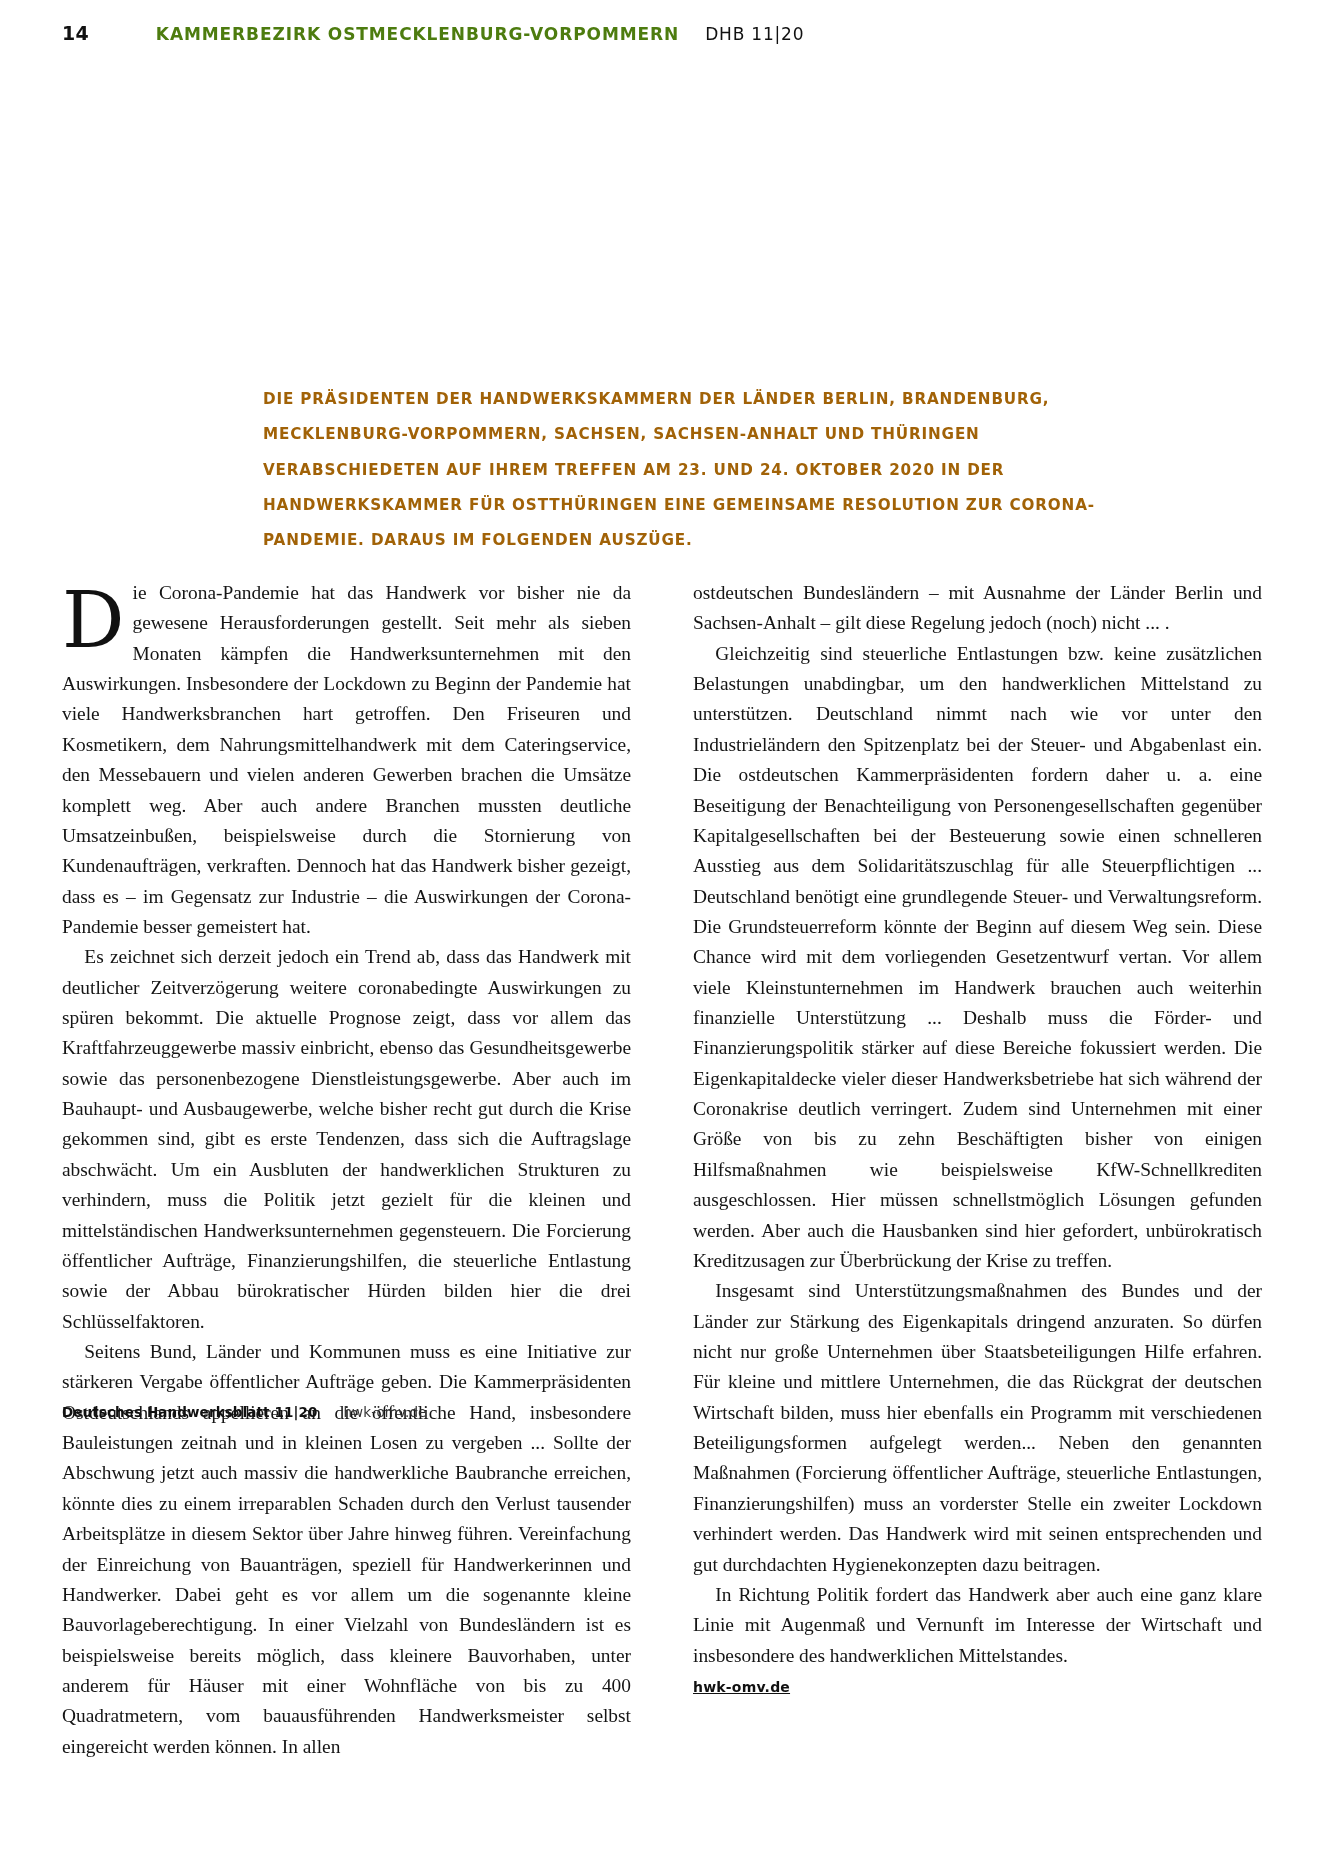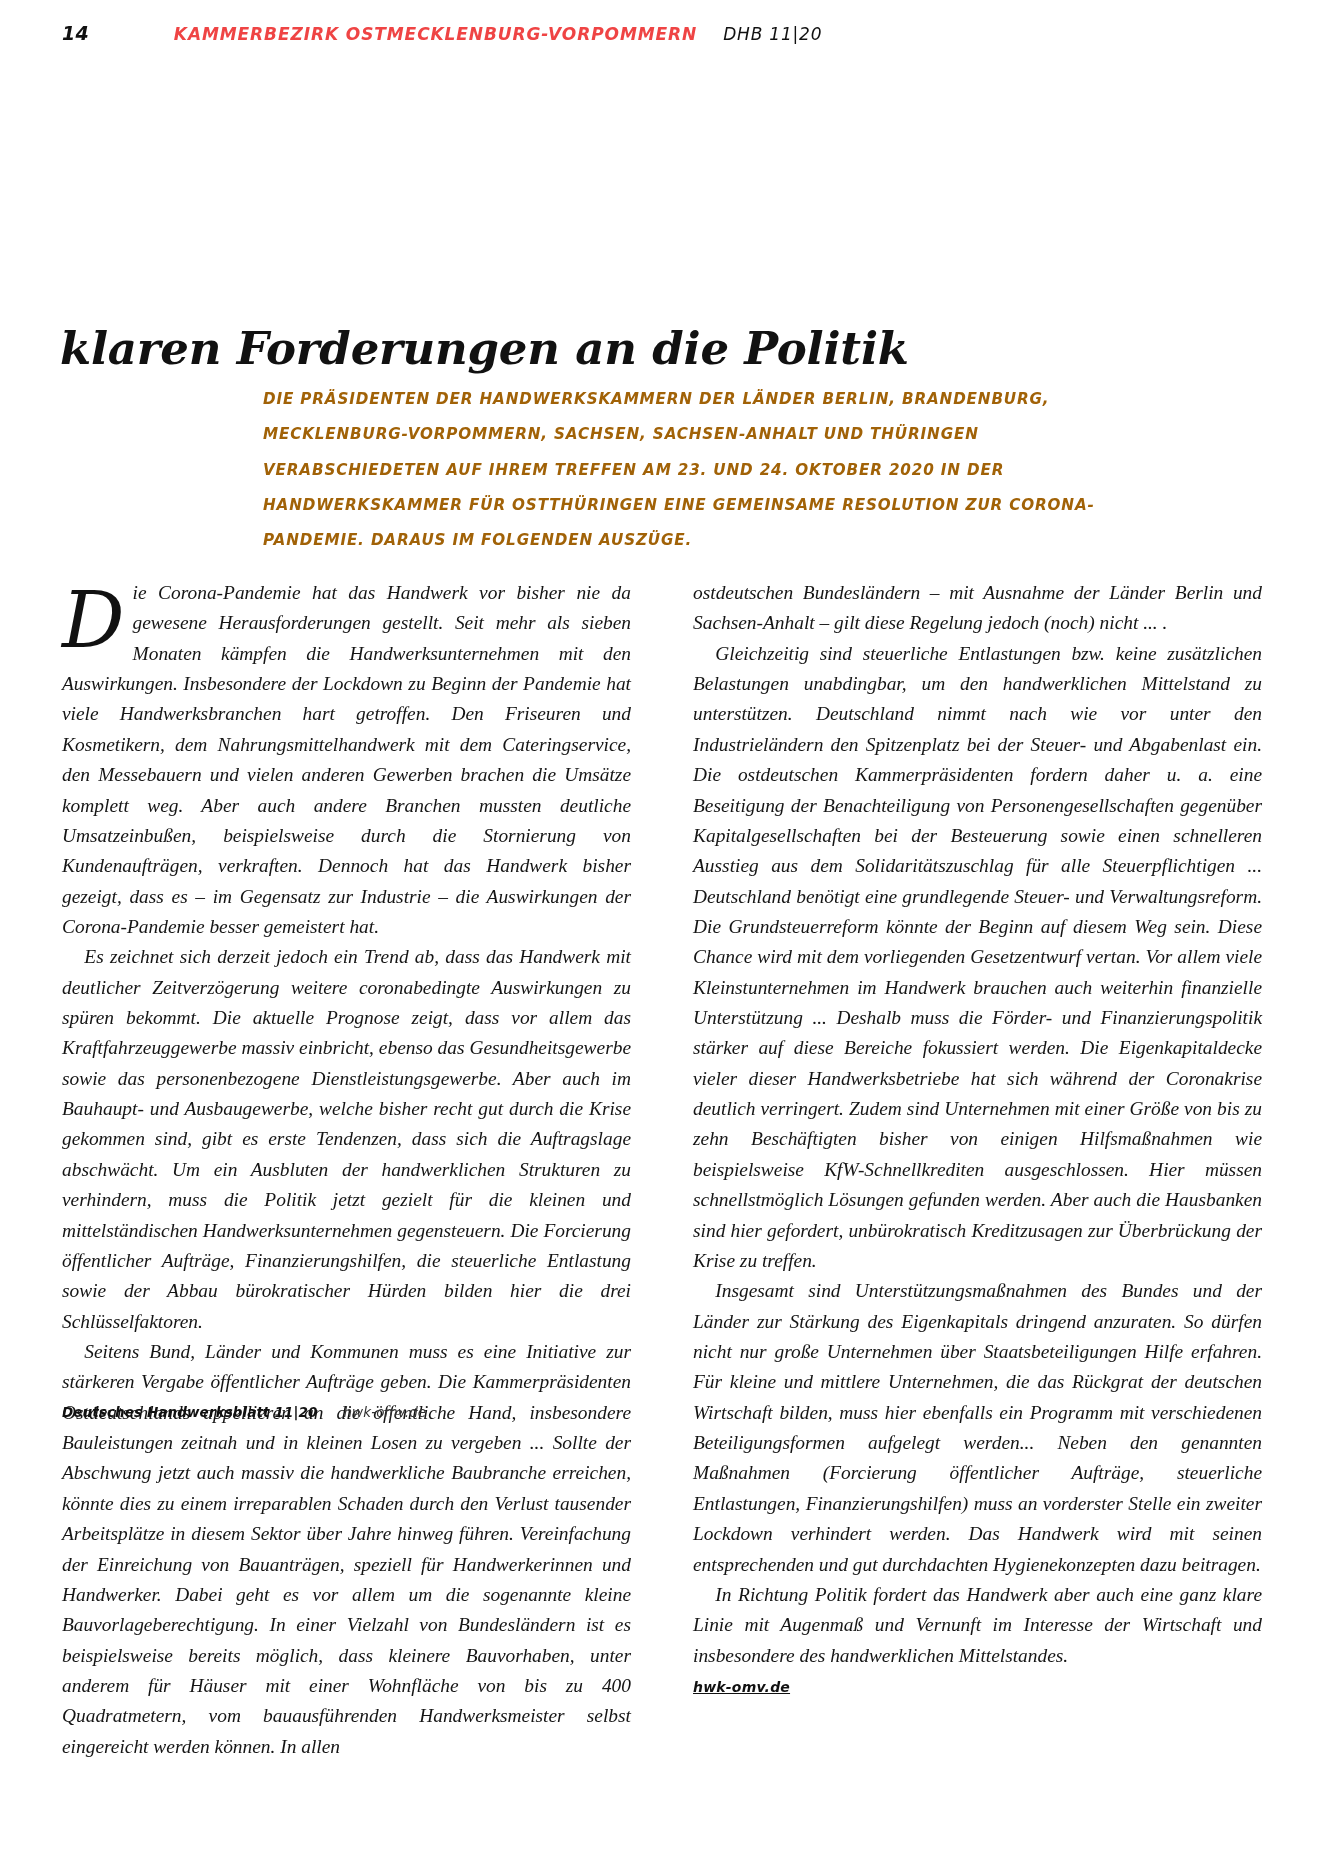--- a/index.html
+++ b/index.html
@@ -16,45 +16,44 @@
     color: #151515;
     overflow: hidden;
   }
   .page {
     position: absolute;
     left: 0; top: 0;
     width: 1326px;
     height: 1448px;
     box-sizing: border-box;
     padding: 0;
-    font-style: italic;
   }
 
   
   .running-head {
     position: absolute;
     left: 62px;
     top: 22px;
     width: 1200px;
     display: flex;
     align-items: baseline;
     font-family: "DejaVu Sans", sans-serif;
   }
   .rh-pagenum {
     font-weight: 700;
     font-size: 19px;
     letter-spacing: 0.2px;
     color: #111;
   }
   .rh-chamber {
-    margin-left: 85px;
+    margin-left: 67px;
     font-weight: 700;
     font-size: 17px;
     letter-spacing: 0.9px;
-    color: #ef4444;
+    color: #4d7c0f;
   }
   .rh-issue {
     margin-left: 26px;
     font-weight: 400;
     font-size: 17px;
     letter-spacing: 0.8px;
     color: #111;
   }
 
   
@@ -163,21 +162,20 @@
 <div class="page">
 
   <div class="running-head">
     <span class="rh-pagenum">14</span>
     <span class="rh-chamber">KAMMERBEZIRK OSTMECKLENBURG-VORPOMMERN</span>
     <span class="rh-issue">DHB 11|20</span>
   </div>
 
   <h1 class="headline">
     <br>
-    <span>klaren Forderungen an die Politik</span>
   </h1>
 
   <div class="standfirst">DIE PRÄSIDENTEN DER HANDWERKSKAMMERN DER LÄNDER BERLIN, BRANDENBURG, MECKLENBURG-VORPOMMERN, SACHSEN, SACHSEN-ANHALT UND THÜRINGEN VERABSCHIEDETEN AUF IHREM TREFFEN AM 23. UND 24. OKTOBER 2020 IN DER HANDWERKSKAMMER FÜR OSTTHÜRINGEN EINE GEMEINSAME RESOLUTION ZUR CORONA-PANDEMIE. DARAUS IM FOLGENDEN AUSZÜGE.</div>
 
   <div class="columns">
 
     <div class="col">
       <p class="first"><span class="dropcap">D</span><span>ie Corona-Pandemie hat das Handwerk vor bisher nie da gewesene Herausforderungen gestellt. Seit mehr als sieben Monaten kämpfen die Handwerksunternehmen mit den Auswirkungen. Insbesondere der Lockdown zu Beginn der Pandemie hat viele Handwerksbranchen hart getroffen. Den Friseuren und Kosmetikern, dem Nahrungsmittelhandwerk mit dem Cateringservice, den Messebauern und vielen anderen Gewerben brachen die Umsätze komplett weg. Aber auch andere Branchen mussten deutliche Umsatzeinbußen, beispielsweise durch die Stornierung von Kundenaufträgen, verkraften. Dennoch hat das Handwerk bisher gezeigt, dass es – im Gegensatz zur Industrie – die Auswirkungen der Corona-Pandemie besser gemeistert hat.</span></p>
       <p>Es zeichnet sich derzeit jedoch ein Trend ab, dass das Handwerk mit deutlicher Zeitverzögerung weitere coronabedingte Auswirkungen zu spüren bekommt. Die aktuelle Prognose zeigt, dass vor allem das Kraftfahrzeuggewerbe massiv einbricht, ebenso das Gesundheitsgewerbe sowie das personenbezogene Dienstleistungsgewerbe. Aber auch im Bauhaupt- und Ausbaugewerbe, welche bisher recht gut durch die Krise gekommen sind, gibt es erste Tendenzen, dass sich die Auftragslage abschwächt. Um ein Ausbluten der handwerklichen Strukturen zu verhindern, muss die Politik jetzt gezielt für die kleinen und mittelständischen Handwerksunternehmen gegensteuern. Die Forcierung öffentlicher Aufträge, Finanzierungshilfen, die steuerliche Entlastung sowie der Abbau bürokratischer Hürden bilden hier die drei Schlüsselfaktoren.</p>
       <p>Seitens Bund, Länder und Kommunen muss es eine Initiative zur stärkeren Vergabe öffentlicher Aufträge geben. Die Kammerpräsidenten Ostdeutschlands appellieren an die öffentliche Hand, insbesondere Bauleistungen zeitnah und in kleinen Losen zu vergeben ... Sollte der Abschwung jetzt auch massiv die handwerkliche Baubranche erreichen, könnte dies zu einem irreparablen Schaden durch den Verlust tausender Arbeitsplätze in diesem Sektor über Jahre hinweg führen. Vereinfachung der Einreichung von Bauanträgen, speziell für Handwerkerinnen und Handwerker. Dabei geht es vor allem um die sogenannte kleine Bauvorlageberechtigung. In einer Vielzahl von Bundesländern ist es beispielsweise bereits möglich, dass kleinere Bauvorhaben, unter anderem für Häuser mit einer Wohnfläche von bis zu 400 Quadratmetern, vom bauausführenden Handwerksmeister selbst eingereicht werden können. In allen</p>

